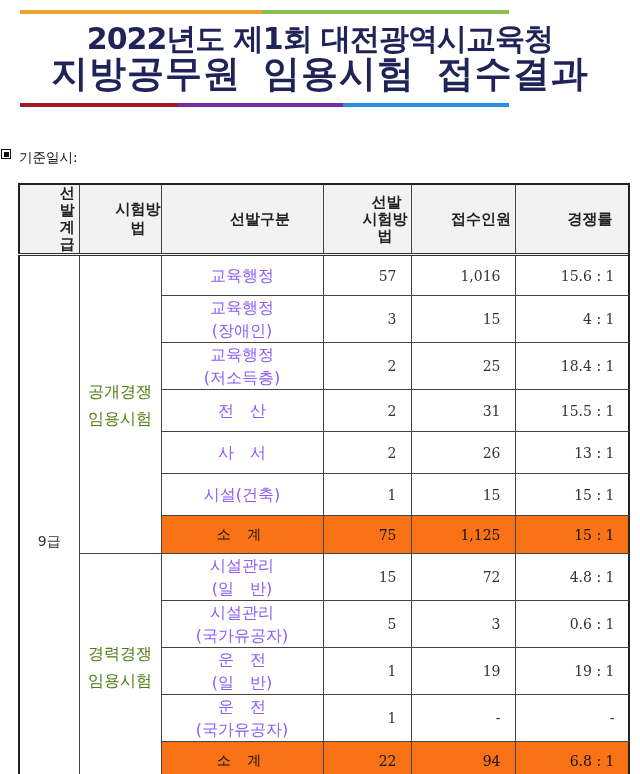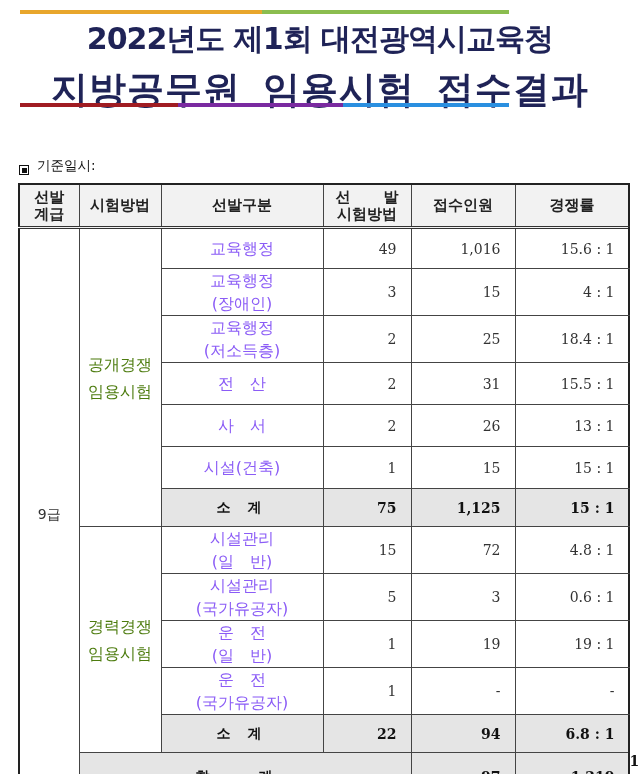--- a/index.html
+++ b/index.html
@@ -12,43 +12,43 @@
   .bar-top-2 { left: 262px; top: 10px; width: 247px; }
   .bar-bot-1 { left: 20px; top: 103px; width: 158px; }
   .bar-bot-2 { left: 178px; top: 103px; width: 165px; }
   .bar-bot-3 { left: 343px; top: 103px; width: 166px; }
 
   .title-line1 { position: absolute; left: 0; width: 640px; top: 19px; text-align: center;
                  font-family: "DejaVu Sans", "Liberation Sans", sans-serif; font-weight: bold;
                  font-size: 30px; letter-spacing: -1px; color: #1f2357; }
   .title-line2 { position: absolute; left: 0; width: 640px; top: 49px; text-align: center;
                  font-family: "DejaVu Sans", "Liberation Sans", sans-serif; font-weight: bold;
-                 font-size: 37px; letter-spacing: 1px; color: #1f2357; word-spacing: 8px; margin-top: 16px; }
-
-  .basis { position: absolute; left: 19px; top: 149px; font-size: 14px; color: #111;
-           font-family: "DejaVu Serif", "Liberation Serif", serif; display: flex; align-items: flex-end; margin-top: 8px; }
+                 font-size: 37px; letter-spacing: 1px; color: #1f2357; word-spacing: 8px; }
+
+  .basis { position: absolute; left: 1px; top: 149px; font-size: 14px; color: #111;
+           font-family: "DejaVu Serif", "Liberation Serif", serif; display: flex; align-items: flex-start; }
   .basis .sq { display: inline-block; width: 10px; height: 10px; border: 1.5px solid #111;
                margin-right: 8px; position: relative; box-sizing: border-box; }
   .basis .sq::after { content: ""; position: absolute; left: 1.5px; top: 1.5px; right: 1.5px; bottom: 1.5px; background: #111; }
   .basis .lbl { font-family: "DejaVu Sans", "Liberation Sans", sans-serif; font-size: 13.5px; margin-right: 4px; }
 
   table.result { position: absolute; left: 18px; top: 183px; width: 610px; border-collapse: collapse;
                  border: 2px solid #222; table-layout: fixed; font-size: 14px; }
   table.result td, table.result th { border: 1px solid #444; padding: 0; vertical-align: middle; }
   table.result th { background: #f2f2f2; font-weight: bold; font-size: 15px; height: 41px;
-                    font-family: "DejaVu Serif", "Liberation Serif", serif; border-bottom: 3px double #333; }
+                    font-family: "DejaVu Serif", "Liberation Serif", serif; border-bottom: 3px double #333; padding-left: 36px; }
   .th-two { line-height: 17px; font-size: 14px; }
   .th-spread { display: flex; justify-content: space-between; padding: 0 12px; }
   .c { text-align: center; }
   .r { text-align: right; padding-right: 14px !important; }
   .cat { line-height: 23px; font-family: "DejaVu Sans", "Liberation Sans", sans-serif; font-size: 16px; color: #8b5cf6; }
   .method { font-family: "DejaVu Sans", "Liberation Sans", sans-serif; font-size: 16px; line-height: 27px; color: #4d7c0f; }
   .grade { font-family: "DejaVu Sans", "Liberation Sans", sans-serif; font-size: 14px; color: #333; }
   .num { font-size: 14px; color: #333; }
-  tr.subtotal td.shade, tr.total td { background: #e5e5e5; font-weight: bold; color: #111; }
+  tr.subtotal td.shade, tr.total td { background: #f97316; font-weight: normal; color: #111; }
   tr.subtotal td.shade { }
   .bold-lbl { font-family: "DejaVu Sans", "Liberation Sans", sans-serif; font-weight: bold; letter-spacing: 6px; }
 </style>
 </head>
 <body>
 
 <div class="banner">
   <div class="bar bar-top-1" style="background:#e8a62c"></div>
   <div class="bar bar-top-2" style="background:#8bbd4f"></div>
   <div class="title-line1">2022년도 제1회 대전광역시교육청</div>
@@ -95,21 +95,21 @@
 
     <tr style="height:41px">
       <td class="c grade" rowspan="14">9급</td>
       <td class="c method" rowspan="7">
         <div>공개경쟁</div>
         <div>임용시험</div>
       </td>
       <td class="c cat">
           <div>교육행정</div>
         </td>
-      <td class="r num">49</td>
+      <td class="r num">57</td>
       <td class="r num">1,016</td>
       <td class="r num">15.6 : 1</td>
     </tr>
     <tr style="height:46px">
       <td class="c cat">
         <div>교육행정</div>
         <div>(장애인)</div>
       </td>
       <td class="r num">3</td>
       <td class="r num">15</td>

